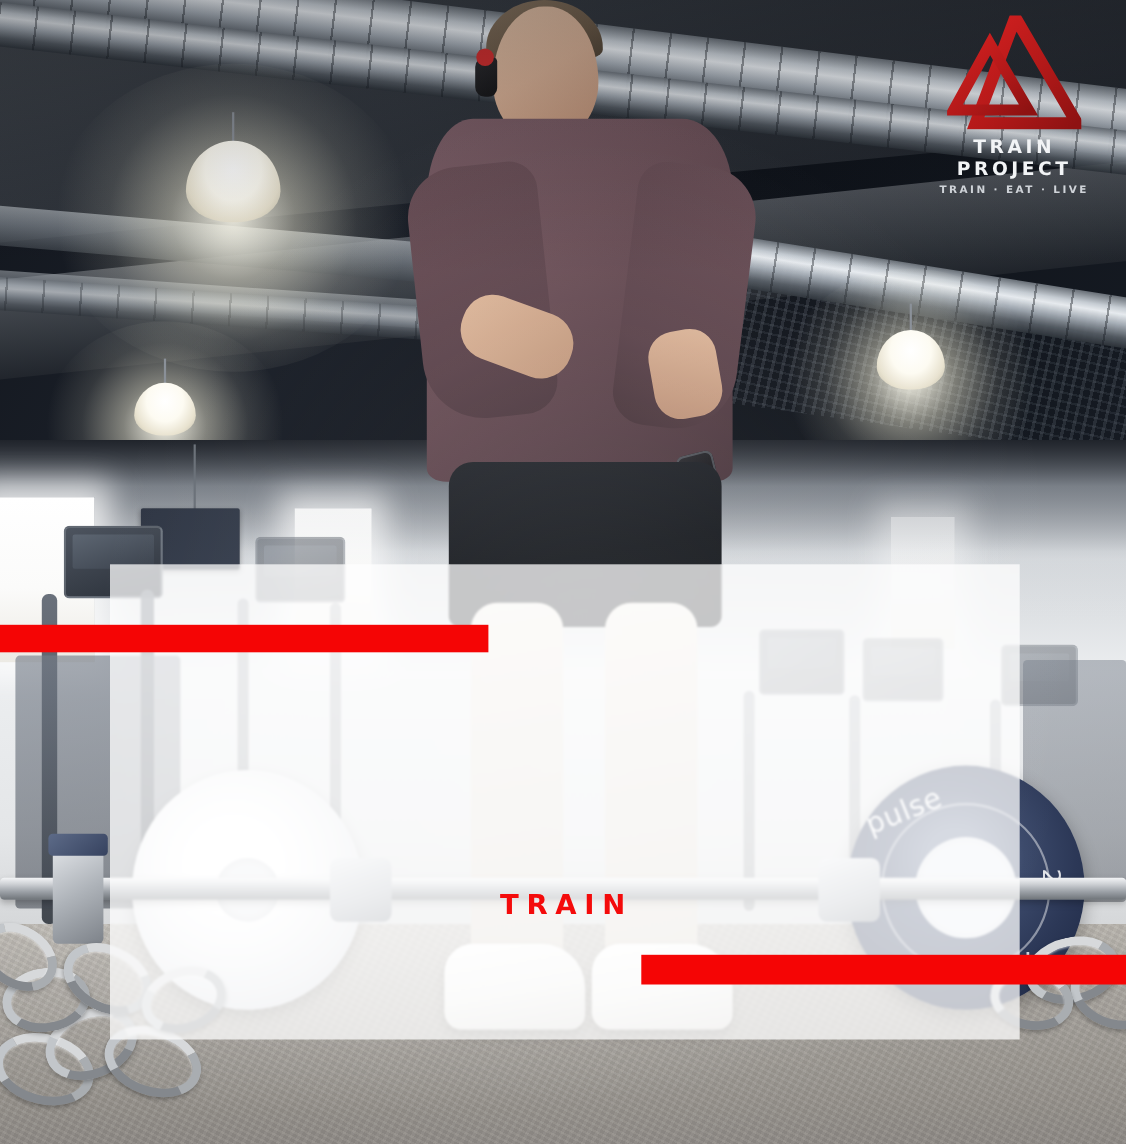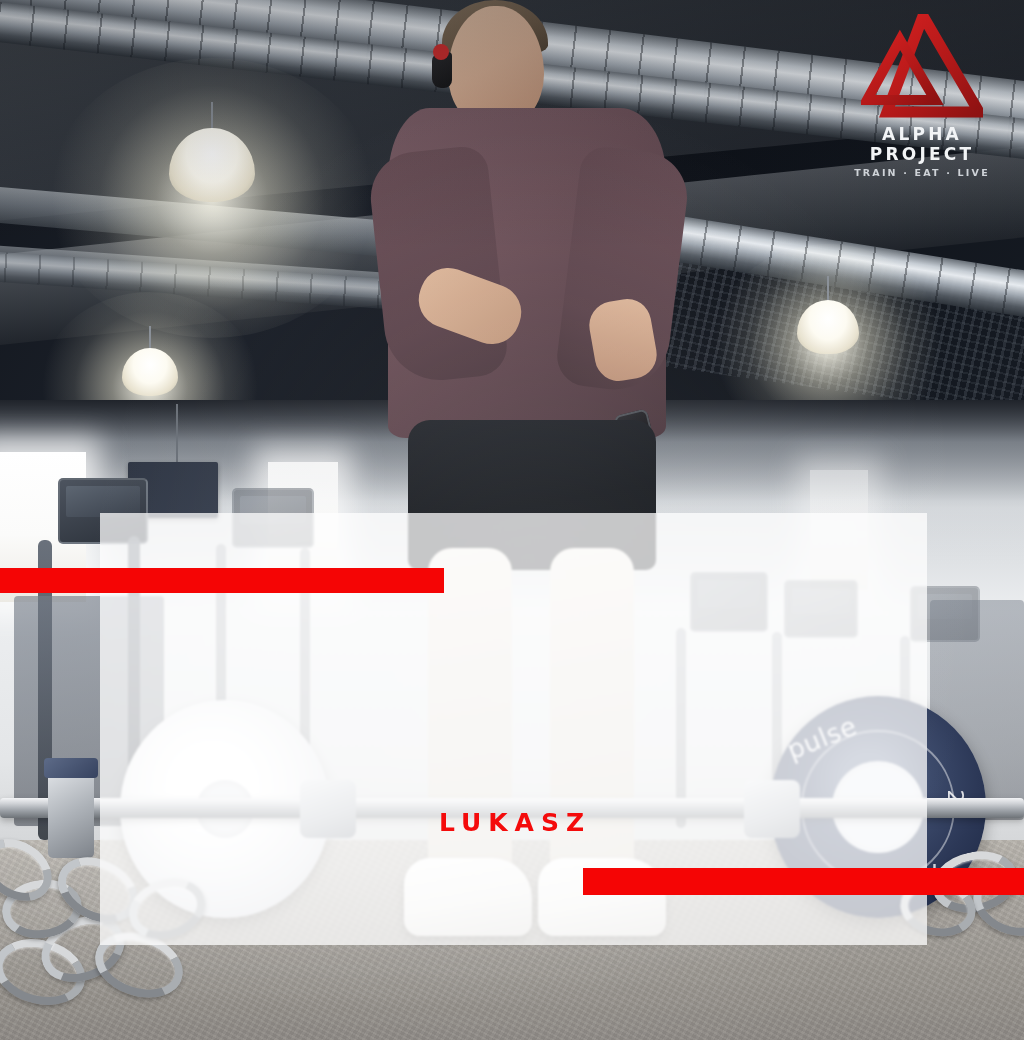--- a/index.html
+++ b/index.html
@@ -499,23 +499,23 @@
           <stop offset="0%" stop-color="#d42020"></stop>
           <stop offset="55%" stop-color="#b31919"></stop>
           <stop offset="100%" stop-color="#8e1212"></stop>
         </linearGradient>
       </defs>
 
       <path d="M62 2 L118 98 L26 98 Z" fill="none" stroke="url(#lgRed)" stroke-width="11" stroke-linejoin="miter"></path>
 
       <path d="M39 26 L74 86 L6 86 Z" fill="none" stroke="url(#lgRed)" stroke-width="10" stroke-linejoin="miter"></path>
     </svg>
-    <div class="logo-name">ALPHA PROJECT</div>
+    <div class="logo-name">TRAIN PROJECT</div>
     <div class="logo-tag">TRAIN · EAT · LIVE</div>
   </div>
 
   <div class="overlay-card"></div>
   <div class="accent-bar top"></div>
   <div class="accent-bar bottom"></div>
 
-  <div class="byline">LUKASZ</div>
+  <div class="byline">TRAIN</div>
 
 </div>
 
 </body></html>

